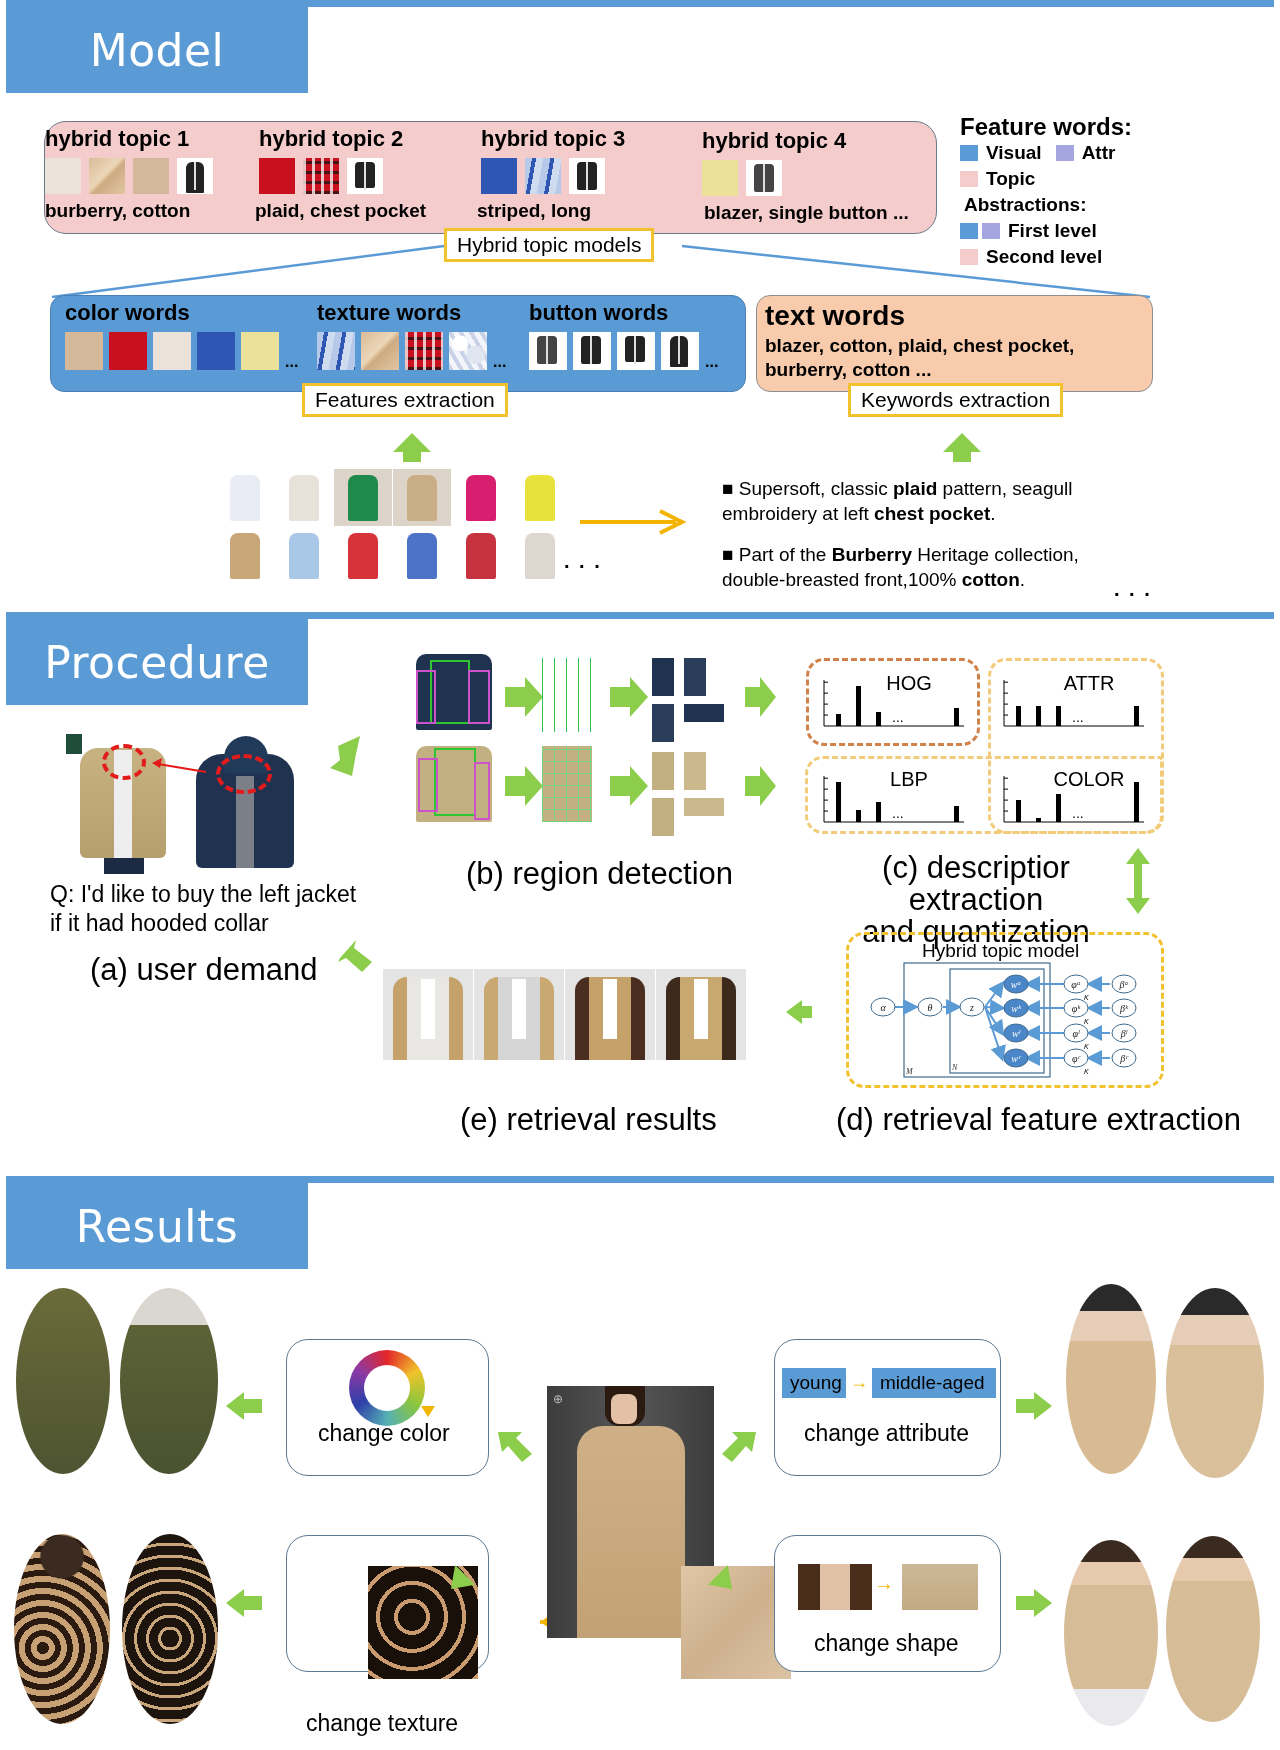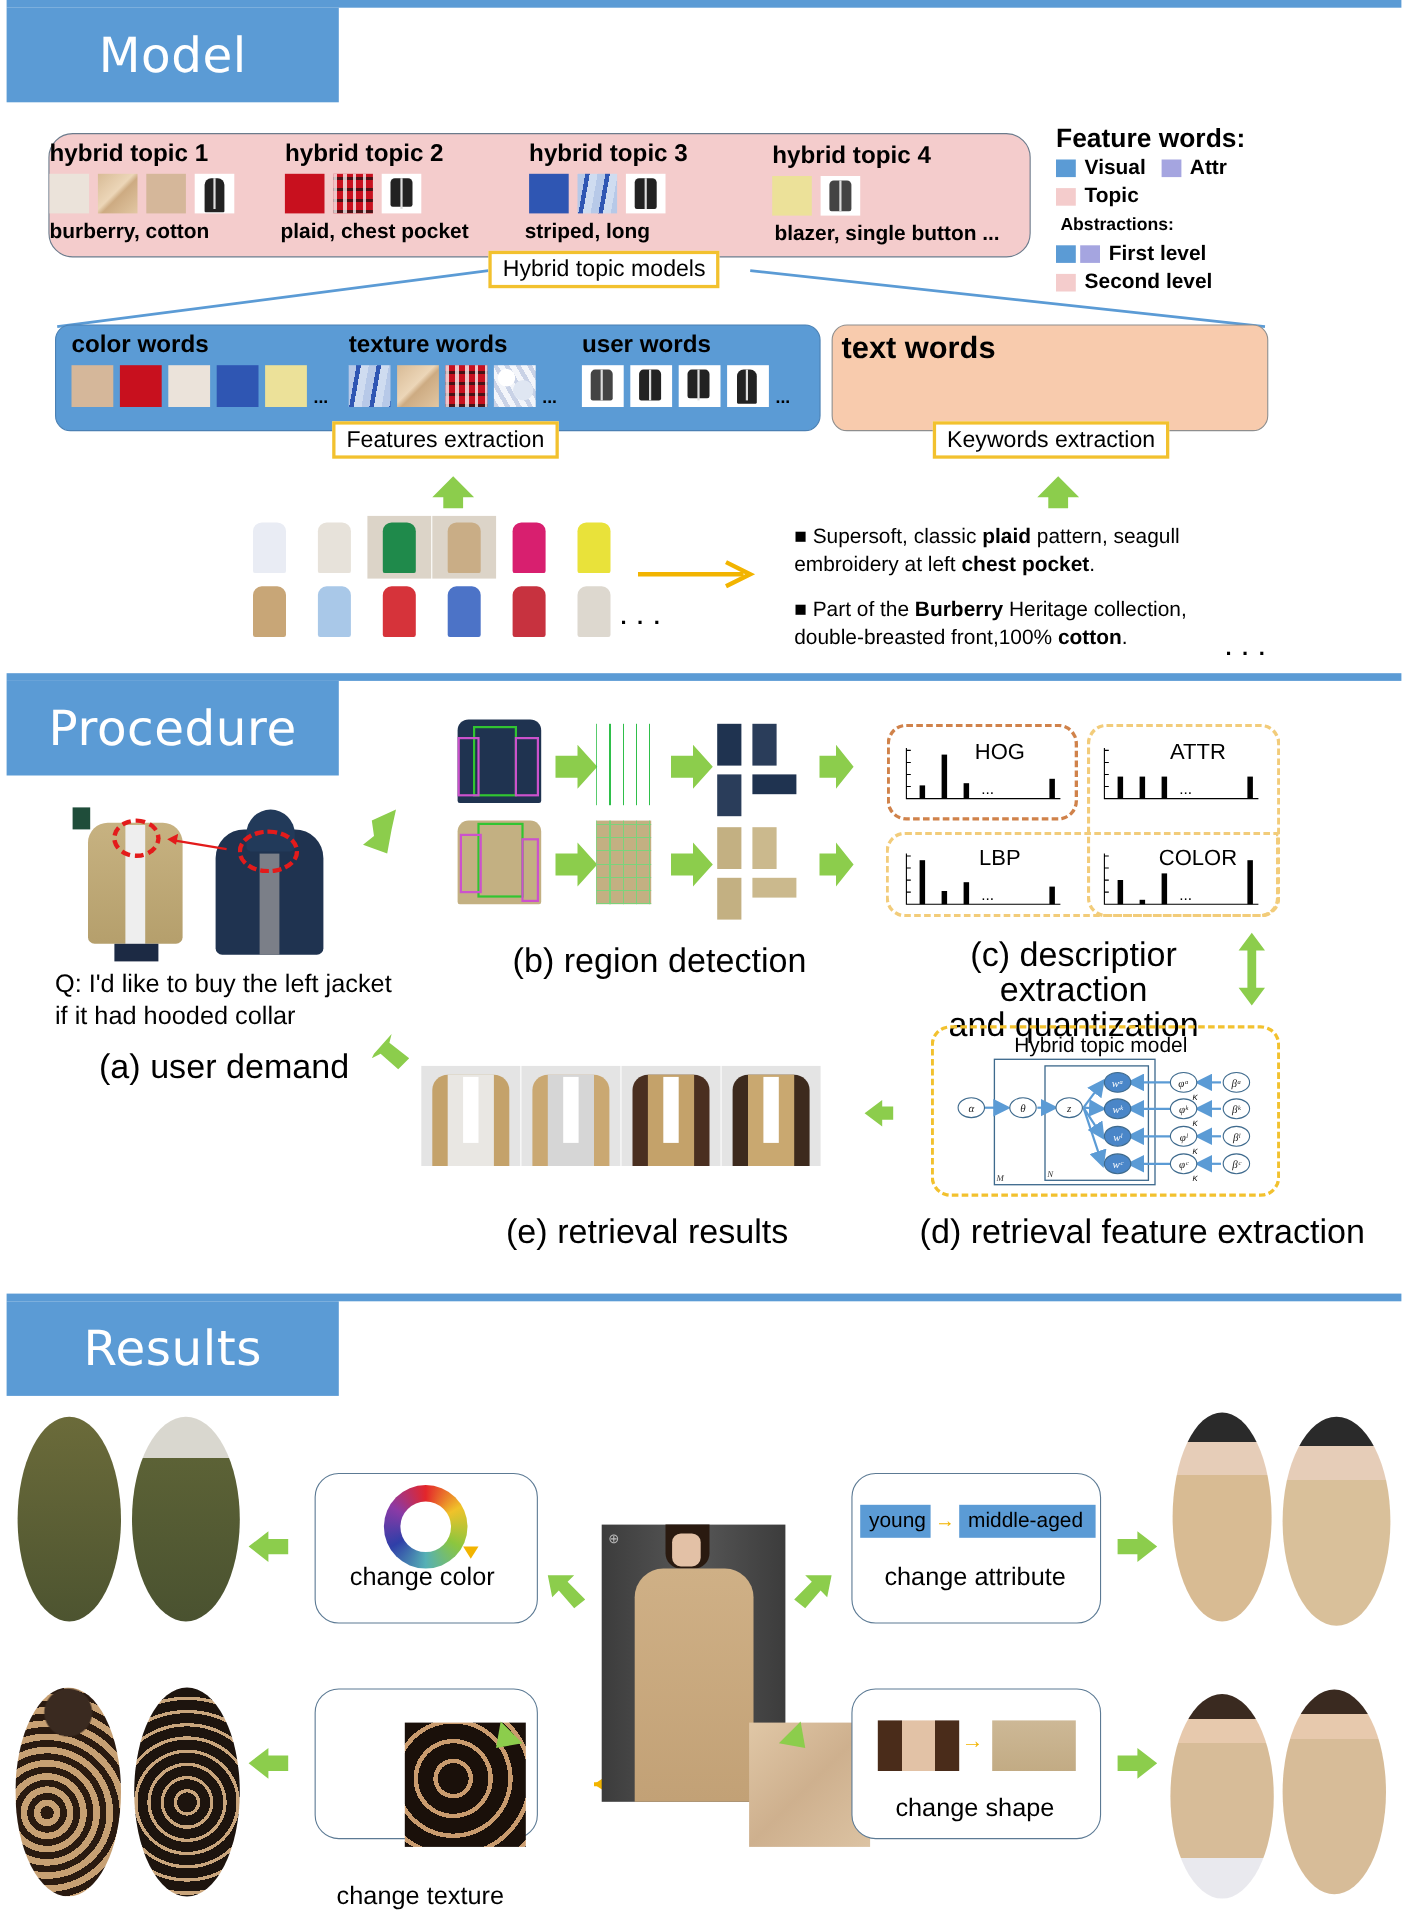--- a/index.html
+++ b/index.html
@@ -133,21 +133,21 @@
   <div class="row">
     <span class="lg-sw" style="background:#5b9bd5"></span>
     <span>Visual</span>
     <span class="lg-sw" style="background:#a5a5e0; margin-left:6px;"></span>
     <span>Attr</span>
   </div>
   <div class="row">
     <span class="lg-sw" style="background:#f4cccc"></span>
     <span>Topic</span>
   </div>
-  <div class="hd" style="font-size:16px; margin-left:4px;">Abstractions:</div>
+  <div class="hd" style="font-size:19px; margin-left:4px;">Abstractions:</div>
   <div class="row">
     <span class="lg-sw" style="background:#5b9bd5"></span>
     <span class="lg-sw" style="background:#a5a5e0; margin-left:-4px;"></span>
     <span>First level</span>
   </div>
   <div class="row">
     <span class="lg-sw" style="background:#f4cccc"></span>
     <span>Second level</span>
   </div>
 </div>
@@ -205,34 +205,35 @@
     <div class="title">texture words</div>
     <div class="sws" id="texture-sws">
         <span class="sw tex-stripe"></span>
         <span class="sw tex-beige"></span>
         <span class="sw tex-plaid"></span>
         <span class="sw tex-marble"></span>
         <span class="dots">...</span>
       </div>
   </div>
   <div class="vgrp" style="left:478px;">
-    <div class="title">user words</div>
+    <div class="title">button words</div>
     <div class="sws" id="shape-sws">
         <span class="garment blazer" style="width: 38px; height: 38px;"></span>
         <span class="garment jacket" style="width: 38px; height: 38px;"></span>
         <span class="garment shirt" style="width: 38px; height: 38px;"></span>
         <span class="garment coat" style="width: 38px; height: 38px;"></span>
         <span class="dots">...</span>
       </div>
   </div>
 </div>
 <div class="label-box" style="left:302px; top:383px;">Features extraction</div>
 
 <div class="txt-box">
   <div class="title">text words</div>
+  <div class="body">blazer, cotton,  plaid, chest pocket, burberry, cotton ...</div>
 </div>
 <div class="label-box" style="left:848px; top:383px;">Keywords extraction</div>
 
 <div id="prod-grid">
     <div class="prod" style="left: 216px; top: 469px; background: rgb(255, 255, 255);">
       <div style="position: absolute; left: 14px; top: 6px; width: 30px; height: 46px; border-radius: 8px 8px 2px 2px; background: rgb(233, 236, 244);"></div>
     </div>
     <div class="prod" style="left: 275px; top: 469px; background: rgb(255, 255, 255);">
       <div style="position: absolute; left: 14px; top: 6px; width: 30px; height: 46px; border-radius: 8px 8px 2px 2px; background: rgb(231, 226, 218);"></div>
     </div>

